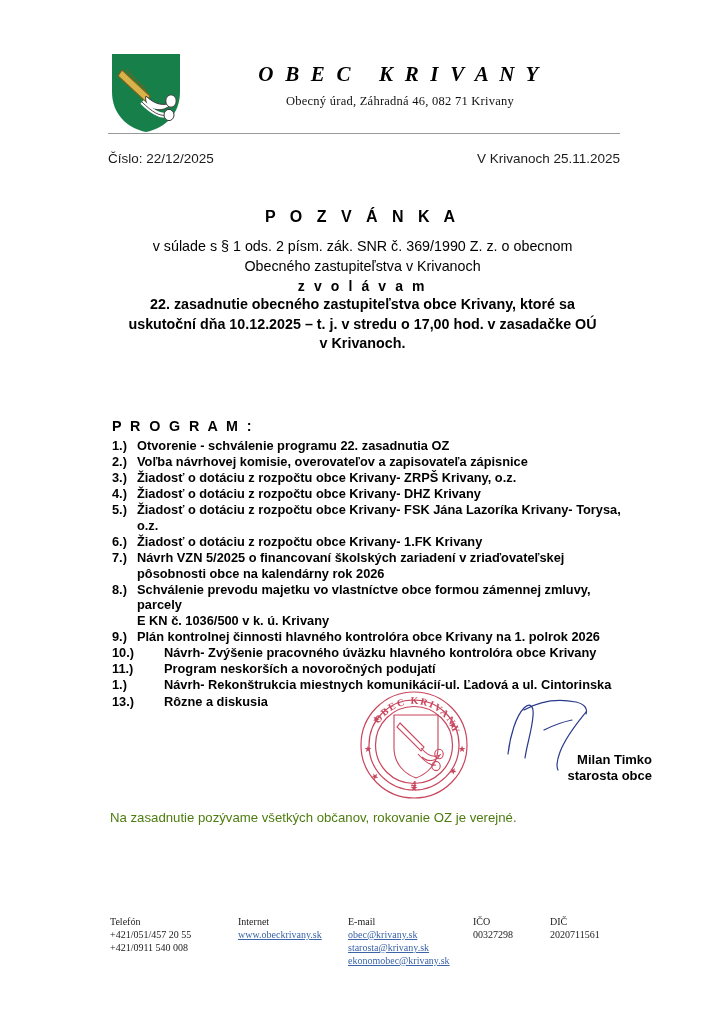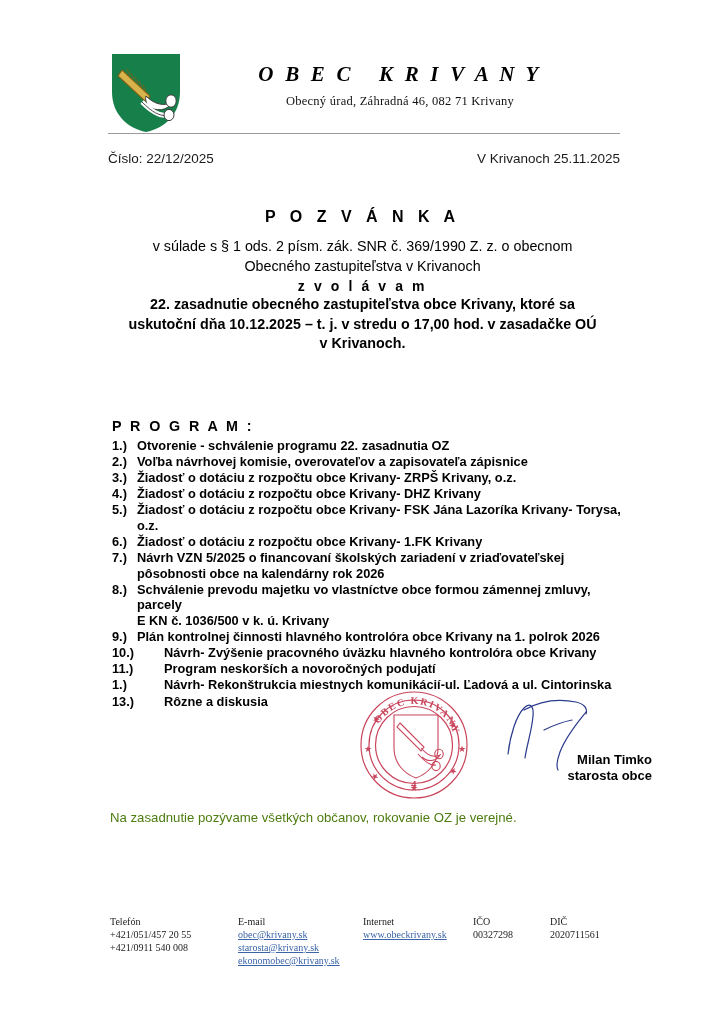--- a/index.html
+++ b/index.html
@@ -410,32 +410,32 @@
   <div class="closing">Na zasadnutie pozývame všetkých občanov, rokovanie OZ je verejné.</div>
 
   <div class="footer">
 
     <div class="f-col tel">
       <div class="f-head">Telefón</div>
       <div class="f-val">+421/051/457 20 55</div>
       <div class="f-val">+421/0911 540 008</div>
     </div>
 
+    <div class="f-col net">
+      <div class="f-head">Internet</div>
+      <a class="f-link" href="#">www.obeckrivany.sk</a>
+    </div>
+
     <div class="f-col mail">
       <div class="f-head">E-mail</div>
       <a class="f-link" href="#">obec@krivany.sk</a>
       <a class="f-link" href="#">starosta@krivany.sk</a>
       <a class="f-link" href="#">ekonomobec@krivany.sk</a>
     </div>
 
-    <div class="f-col net">
-      <div class="f-head">Internet</div>
-      <a class="f-link" href="#">www.obeckrivany.sk</a>
-    </div>
-
     <div class="f-col ico">
       <div class="f-head">IČO</div>
       <div class="f-val">00327298</div>
     </div>
 
     <div class="f-col dic">
       <div class="f-head">DIČ</div>
       <div class="f-val">2020711561</div>
     </div>
 

